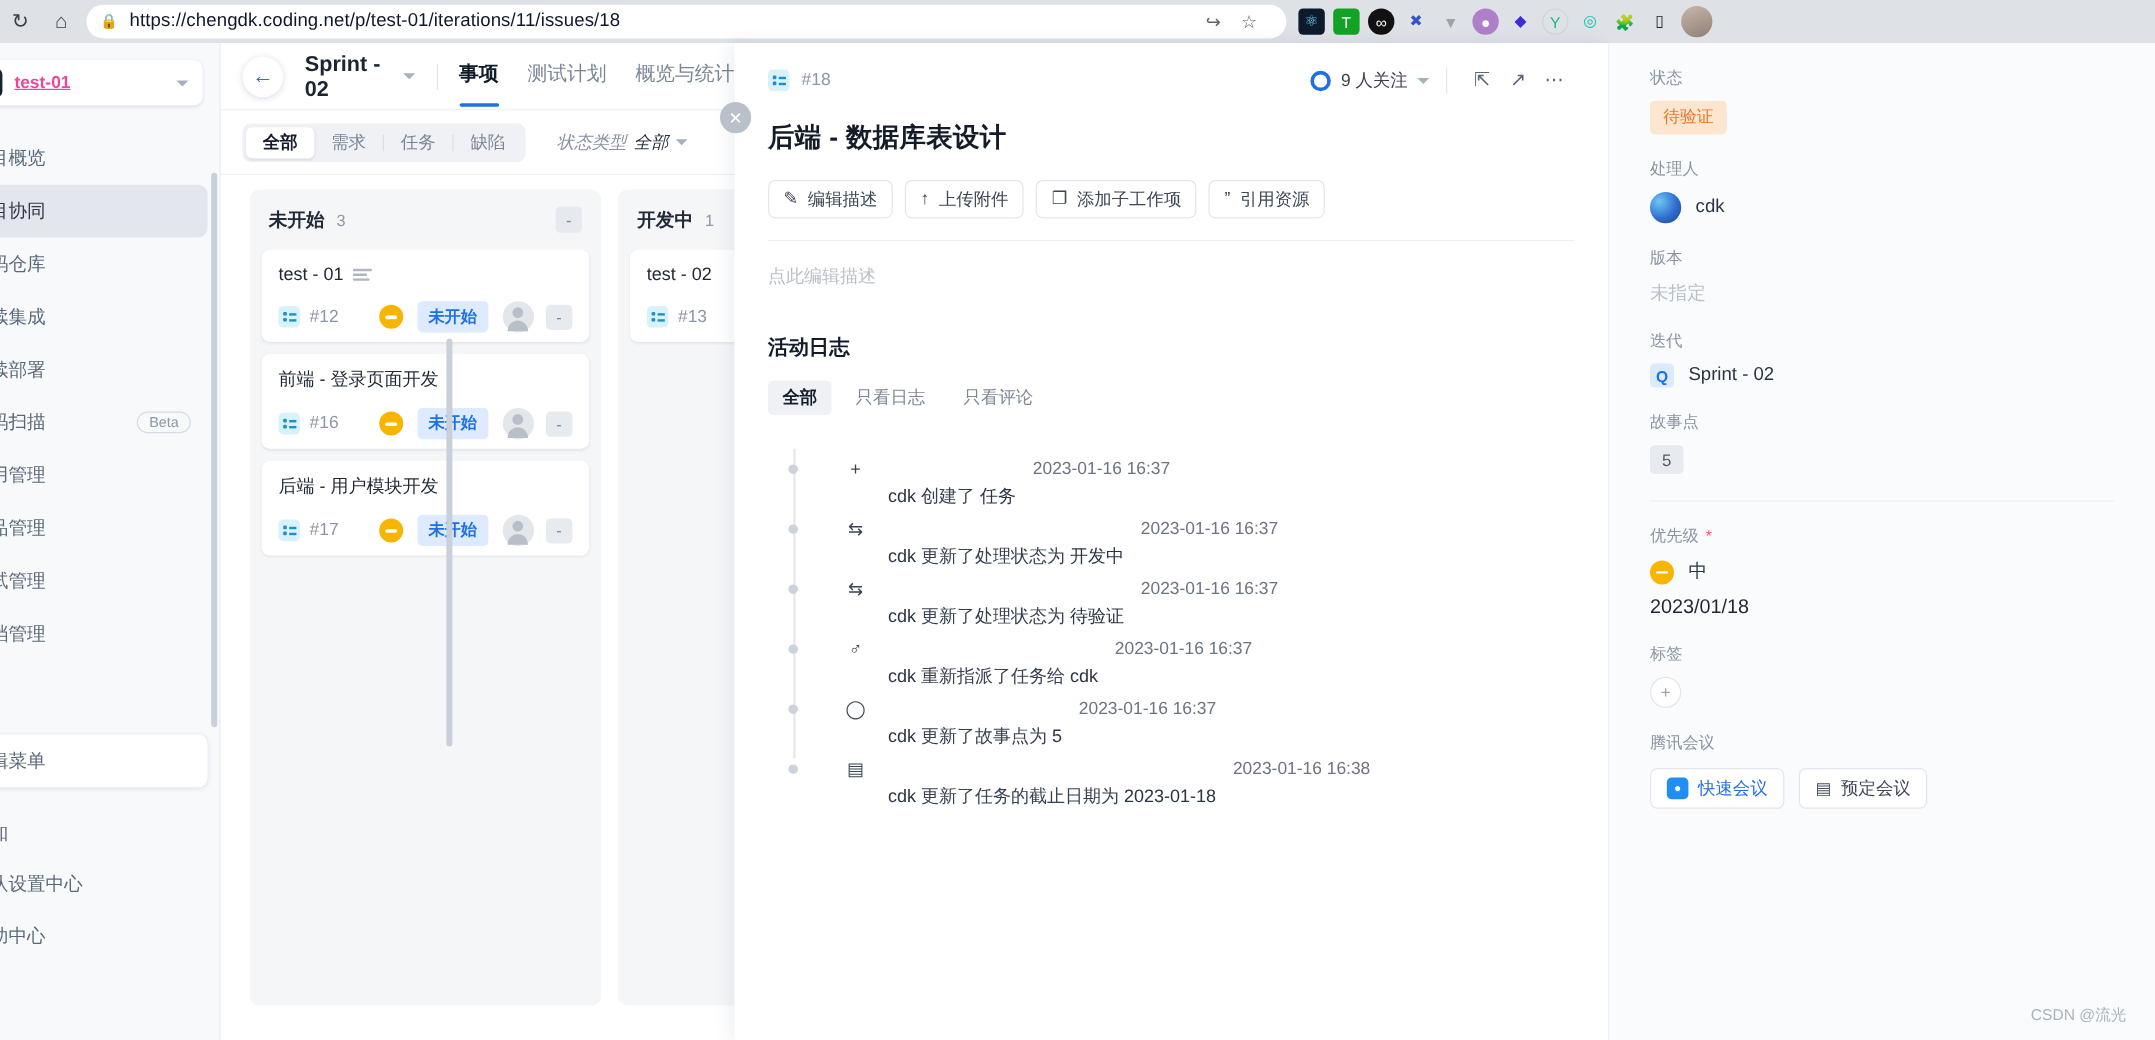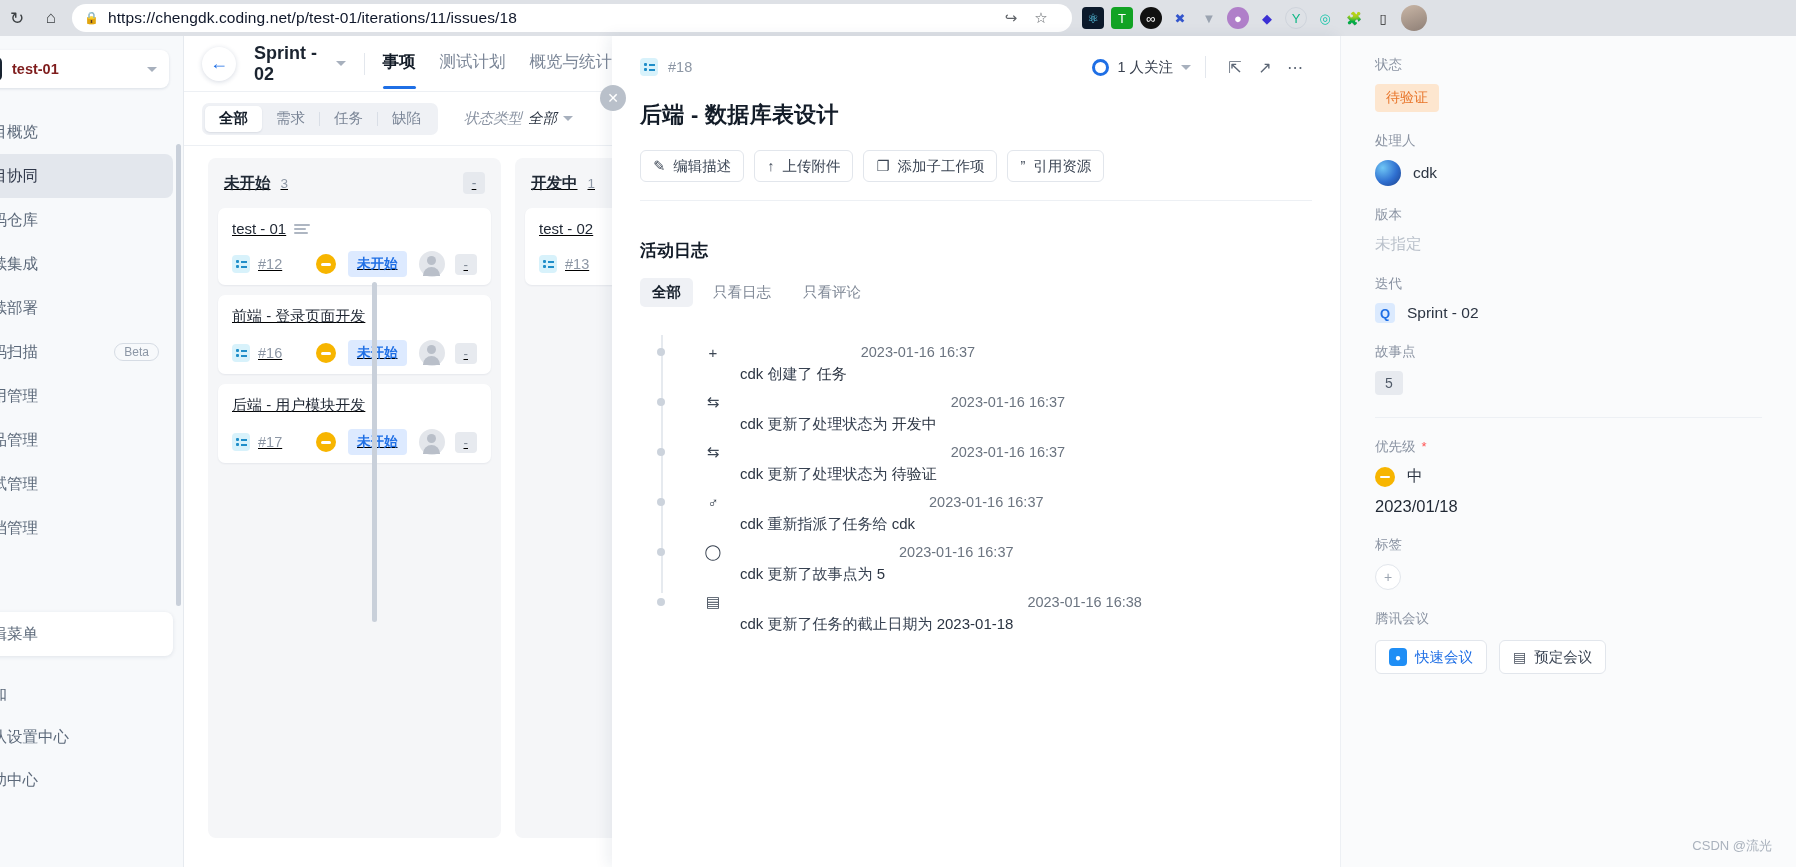--- a/index.html
+++ b/index.html
@@ -48,21 +48,21 @@
   #proj-avatar {
     width: 24px; height: 24px; border-radius: 5px; flex: none;
     background: linear-gradient(145deg,#1f2d3d 0%, #16202c 100%);
     position: relative;
   }
   #proj-avatar::after{
     content:""; position:absolute; left:4px; top:6px; width:15px; height:11px;
     background:#3aa0ff; border-radius:2px;
     box-shadow: inset 0 4px 0 #bfe0ff;
   }
-  #proj-name { font-size: 14.5px; font-weight: bold; color: #7f1d1d; flex: 1; }
+  #proj-name { font-size: 14.5px; font-weight: bold; color: #ec4899; flex: 1; text-decoration: underline; }
   .caret { width:0;height:0;border-left:5px solid transparent;border-right:5px solid transparent;
            border-top:5px solid #a7b0bd; }
   #nav-list { margin-top: 22px; }
   .nav-item {
     height: 44px; margin: 0 10px; padding: 0 14px; border-radius: 8px;
     display: flex; align-items: center; color: #5b6879; font-size: 15.5px;
   }
   .nav-item.active { background: #e3e7ed; color: #30384a; }
   .beta-tag {
     margin-left: auto; font-size: 12px; color: #8c97a6;
@@ -103,21 +103,21 @@
   #seg {
     display:flex; align-items:center; background:#eff1f5; border-radius:7px; padding:3px; height:32px;
   }
   .seg-item { font-size:14.5px; color:#7a8596; padding: 0 14px; height:26px; display:flex;align-items:center;}
   .seg-item.active { background:#fff; color:#131c28; font-weight:bold; border-radius:5px; box-shadow:0 1px 2px rgba(20,40,80,.10);}
   .seg-sep { width:1px; height:14px; background:#d9dee6; }
   #status-filter { margin-left: 26px; font-size:14.5px; color:#8a93a2; display:flex; align-items:center; gap:6px; white-space:nowrap;font-style:italic;}
   #status-filter b { color:#2b3442; font-weight:normal; }
 
   #board { position:absolute; left:0; top:110px; right:0; bottom:0; display:flex; gap:14px; padding: 12px 0 0 24px; background:#fff;}
-  .column { width: 293px; flex:none; background:#f5f6f8; border-radius:8px; padding: 10px; height: 680px; text-decoration: underline;}
+  .column { width: 293px; flex:none; background:#f5f6f8; border-radius:8px; padding: 10px; height: 680px;}
   .col-head { display:flex; align-items:center; height:30px; padding: 0 6px 0 6px; }
   .col-title { font-size:15.5px; font-weight:bold; color:#212a36; }
   .col-count { font-size:13.5px; color:#8d97a5; margin-left:10px; }
   .col-collapse {
     margin-left:auto; width:22px;height:22px;border-radius:4px;background:#e6e9ee;
     display:flex;align-items:center;justify-content:center;color:#7f8a99;font-size:14px;
   }
   .card { background:#fff; border-radius:7px; margin-top:10px; padding: 12px 14px 8px 14px; box-shadow:0 1px 2px rgba(22,45,80,.07); }
   .card-title { font-size:15px; color:#1f2733; display:flex; align-items:center; gap:8px; }
   .desc-lines { display:inline-flex; flex-direction:column; gap:2px; }
@@ -407,21 +407,21 @@
     <div id="close-btn">✕</div>
 
     <div id="dw-top">
       <span class="issue-ico">
           <b></b>
         </span>
       <span id="dw-id">#18</span>
       <div id="dw-actions">
         <div id="watch">
           <span id="eye"></span>
-          <span>1 人关注</span>
+          <span>9 人关注</span>
           <span class="caret"></span>
         </div>
         <span class="vdiv" style="margin:0 14px;"></span>
         <div class="dw-icon">⇱</div>
         <div class="dw-icon">↗</div>
         <div class="dw-icon">⋯</div>
       </div>
     </div>
 
     <div id="dw-title">后端 - 数据库表设计</div>
@@ -439,20 +439,21 @@
         <span>❐</span>
         <span>添加子工作项</span>
       </div>
       <div class="tool-btn">
         <span>”</span>
         <span>引用资源</span>
       </div>
     </div>
 
     <div id="dw-divider"></div>
+    <div id="dw-desc">点此编辑描述</div>
 
     <div id="log-title">活动日志</div>
     <div id="log-tabs">
       <div class="log-tab active">全部</div>
       <div class="log-tab">只看日志</div>
       <div class="log-tab">只看评论</div>
     </div>
 
     <div id="timeline">
       <div id="tl-line"></div>

